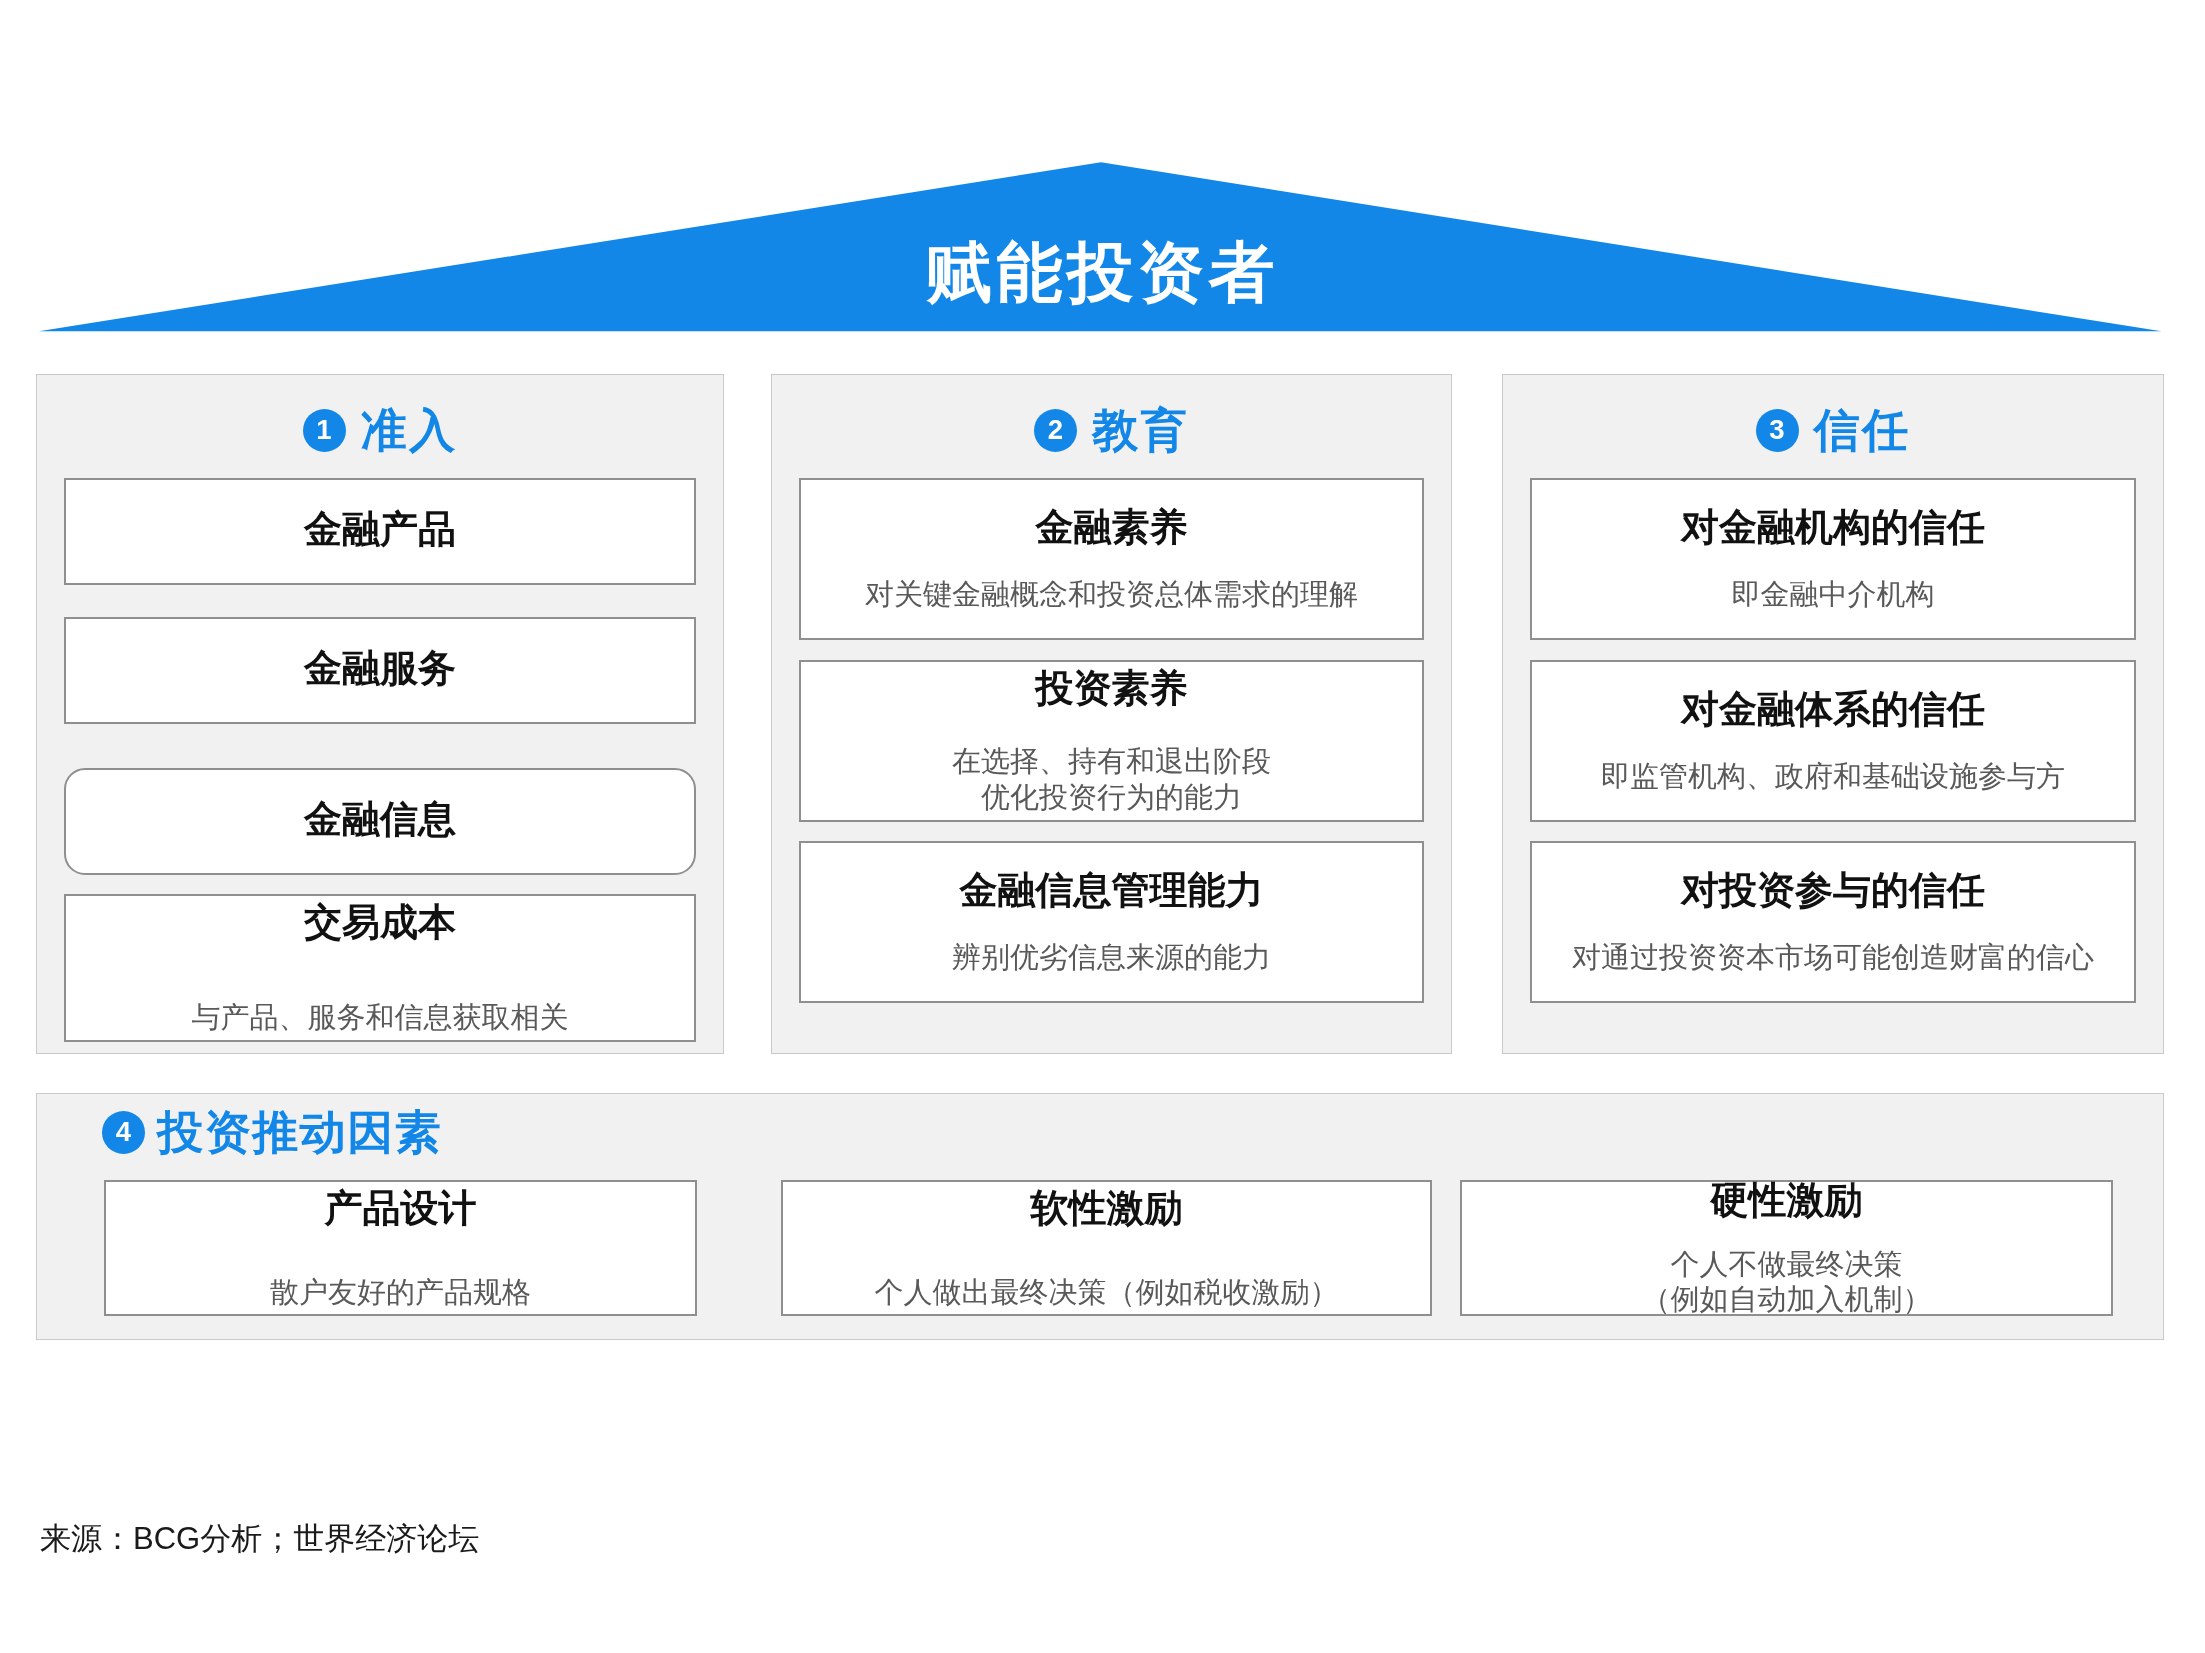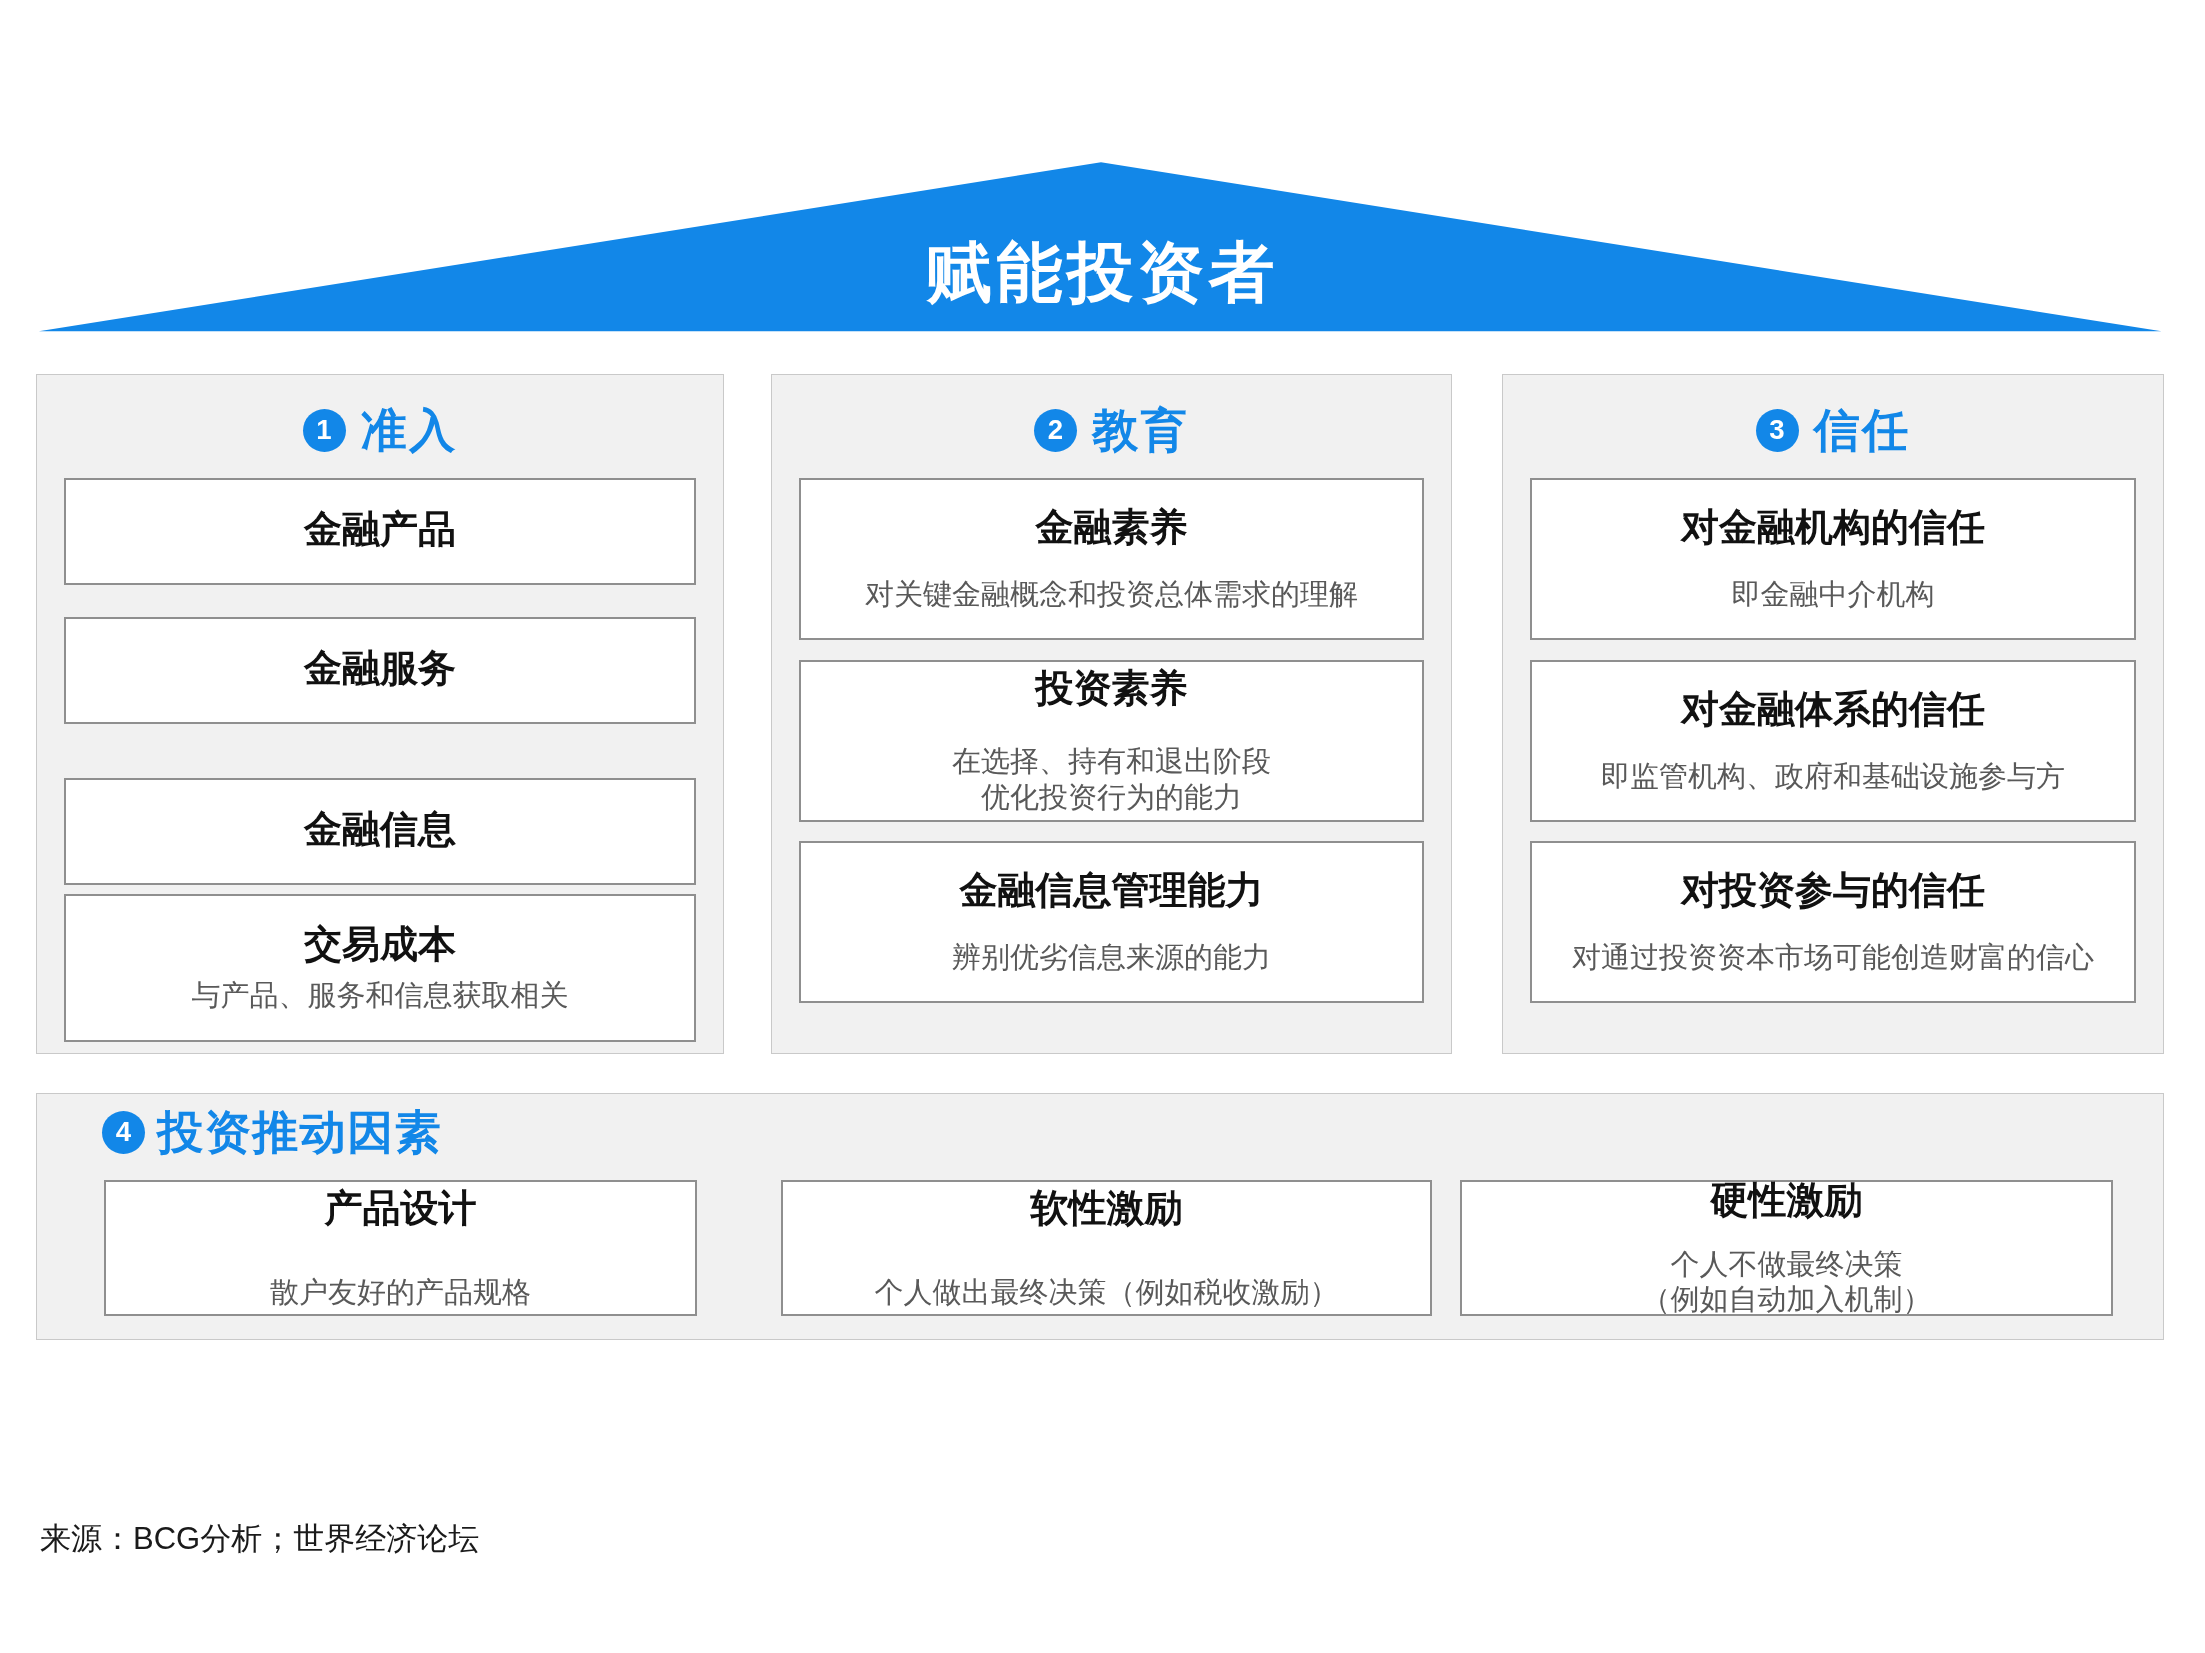--- a/index.html
+++ b/index.html
@@ -57,27 +57,27 @@
   }
   .wbox .box-title{
     color:var(--title-text);font-size:38px;font-weight:600;line-height:1.25;font-family:Liberation Mono, monospace;
   }
   .wbox .box-sub{
     color:var(--subtitle-text);font-size:29px;font-weight:400;line-height:1.25;
     white-space:pre-line;
   }
   .gap-lg{gap:23px;}
   .gap-md{gap:12.3px;justify-content:space-between;}
-  .gap-sm{gap:6.1px;}
+  .gap-sm{gap:6.1px;justify-content:space-between;}
   .gap-xs{gap:20px;}
 
   
   .panel-1 .b1{top:103px;height:107px;}
   .panel-1 .b2{top:242px;height:107px;}
-  .panel-1 .b3{top:403px;height:107px;}
+  .panel-1 .b3{top:393px;height:107px;border-radius:21px;}
   .panel-1 .b4{top:519px;height:148px;}
 
   
   .panel-2 .b1,.panel-3 .b1{top:103px;height:162px;}
   .panel-2 .b2,.panel-3 .b2{top:285px;height:162px;}
   .panel-2 .b3,.panel-3 .b3{top:466px;height:162px;}
 
   
   .band{
     position:absolute;left:36px;top:1093px;width:2128px;height:247px;

